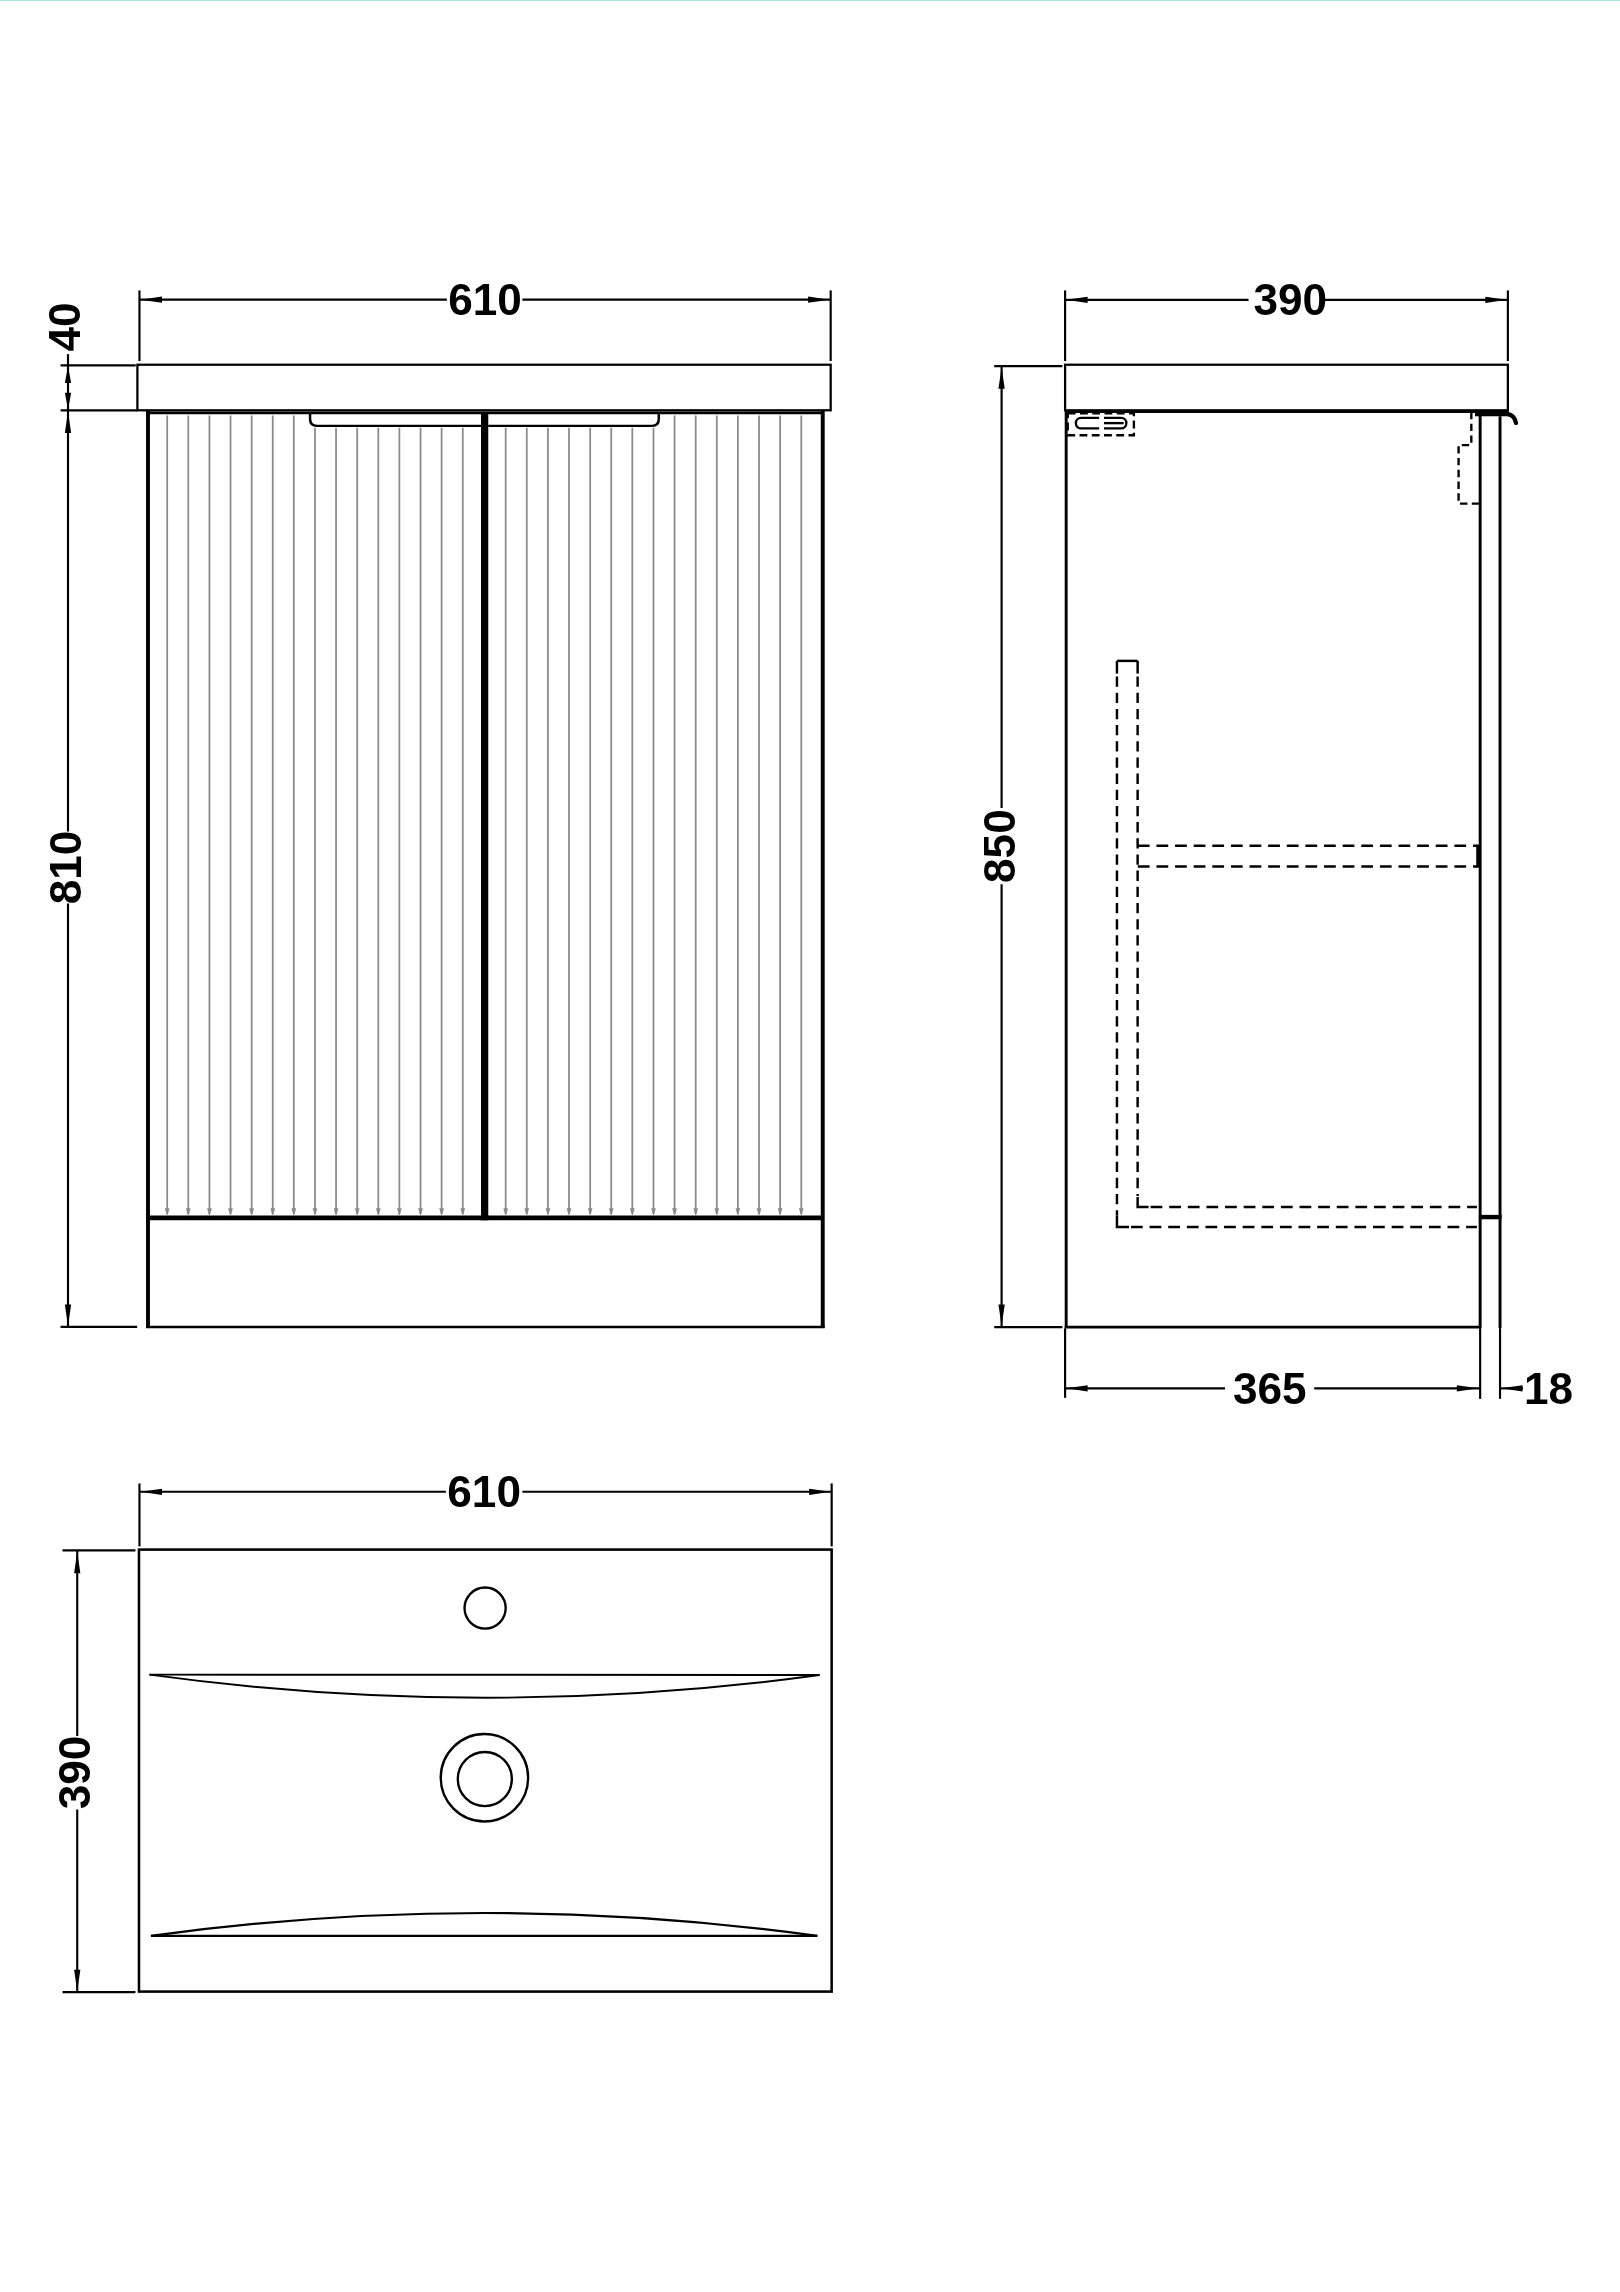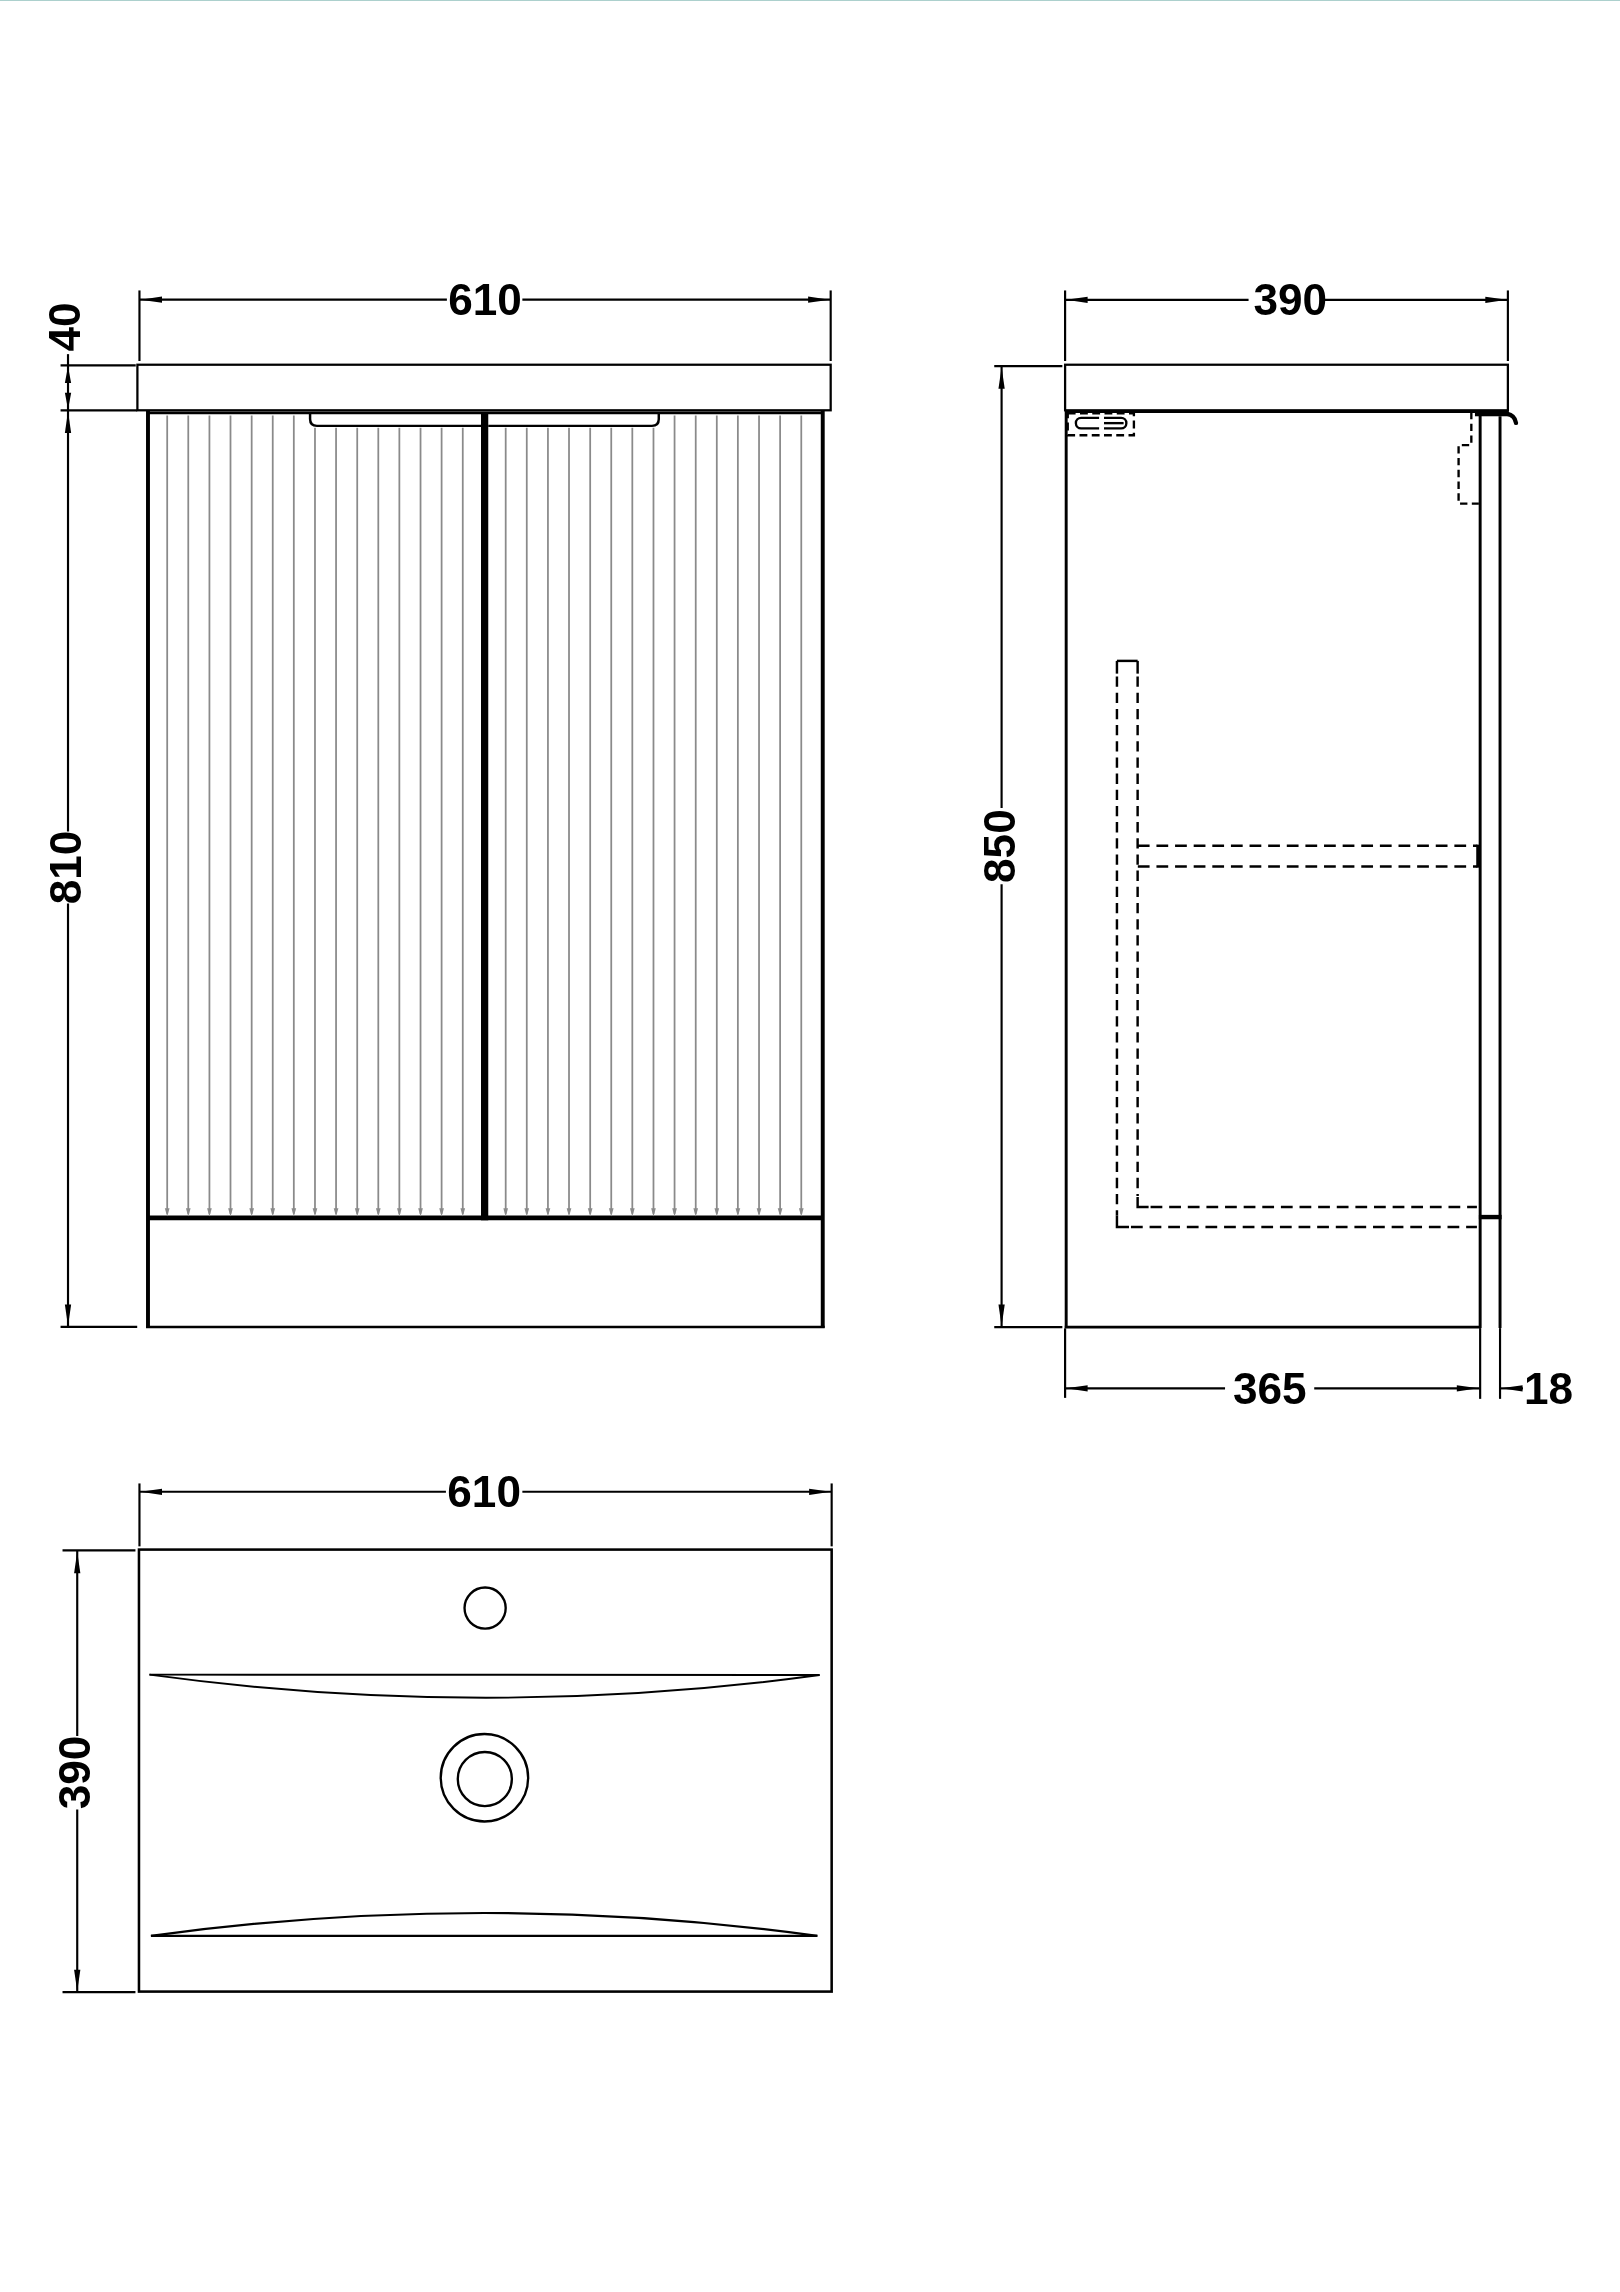--- a/index.html
+++ b/index.html
@@ -1,16 +1,16 @@
 <!DOCTYPE html>
 <html><head>
 <meta charset="utf-8">
 <style>
   html,body { margin:0; padding:0; background:#ffffff; }
-  .page { position:relative; width:1620px; height:2293px; background:#0f766e;
+  .page { position:relative; width:1620px; height:2293px; background:#14b8a6;
           font-family:"Liberation Sans", sans-serif; }
   svg text { font-family:"Liberation Sans", sans-serif; font-weight:bold; font-size:45px; fill:#000; }
 </style>
 </head>
 <body>
 <div class="page">
 <svg width="1620" height="2293" viewBox="0 0 1653 2339">
 
 <rect x="0" y="0" width="1653" height="2339" fill="#ffffff"></rect>
 

